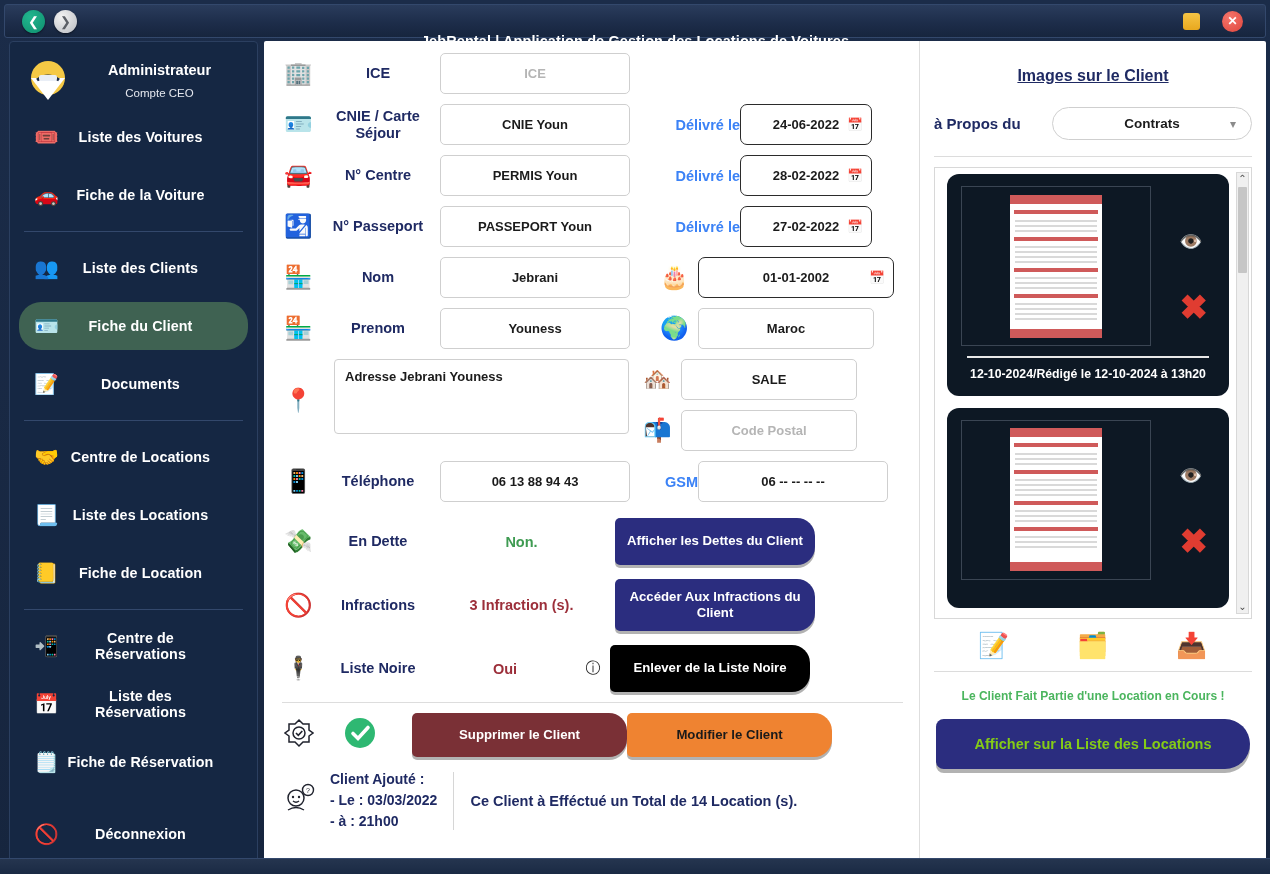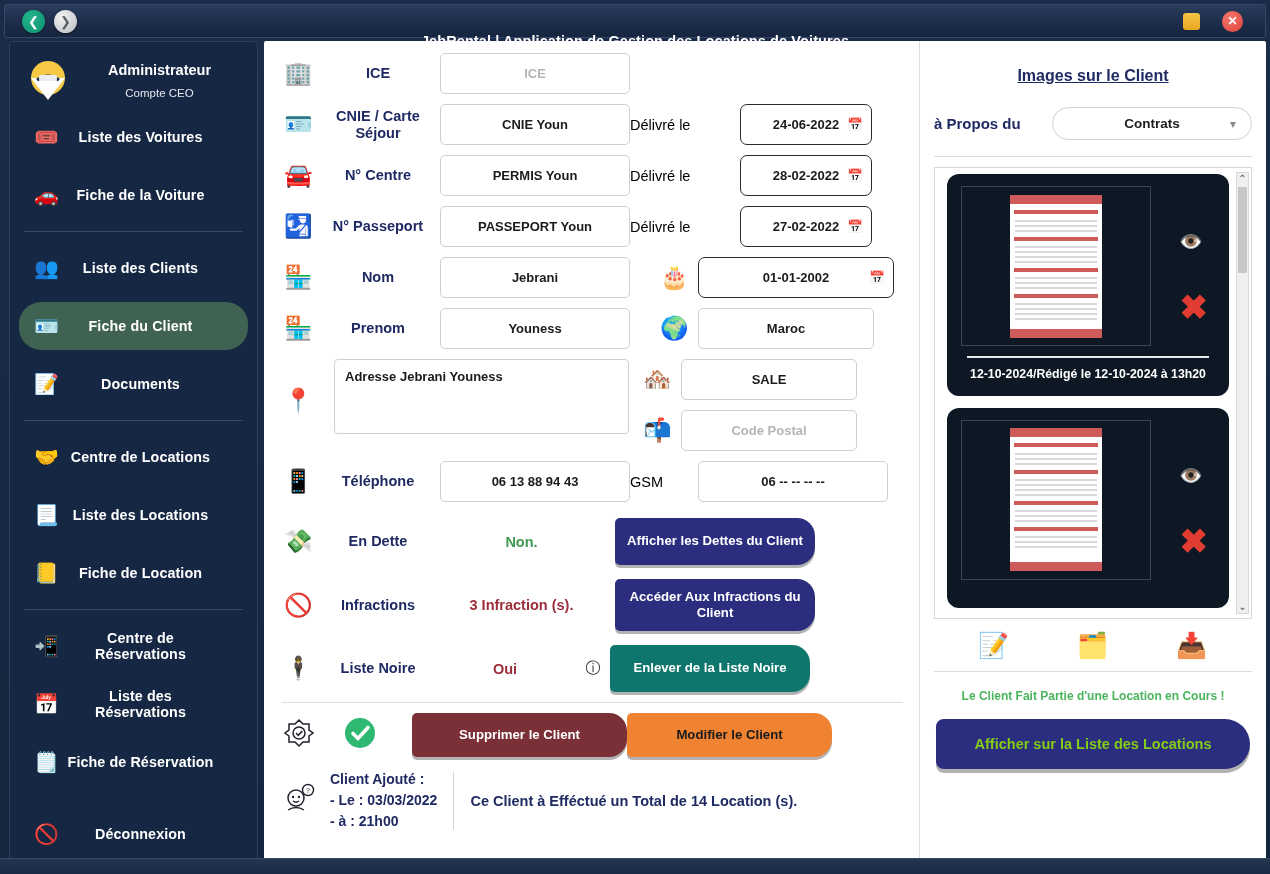--- a/index.html
+++ b/index.html
@@ -132,22 +132,22 @@
     font-size: 13px; font-weight: bold; color: #1b1b1b;
     position: relative;
   }
   .fin.ph { color: #b5b5b5; font-weight: bold; }
   .in-w190 { width: 190px; }
   .in-date { width: 132px; border: 1.4px solid #2b2b2b; border-radius: 7px; }
   .in-date .cal {
     position: absolute; right: 7px; font-size: 13px; color: #9aa0a8;
   }
   .dlabel {
-    width: 110px; flex: 0 0 110px; text-align: left;
-    font-size: 14.5px; font-weight: normal; color: #000000;
+    width: 110px; flex: 0 0 110px; text-align: right;
+    font-size: 14.5px; font-weight: bold; color: #3b82f6;
   }
   .in-w176 { width: 176px; }
   .ta {
     width: 295px; height: 75px;
     border: 1px solid #cfcfcf; border-radius: 4px;
     padding: 9px 10px;
     font-size: 13px; font-weight: bold; color: #1b1b1b;
     display: block;
   }
   .col-right-stack { display: flex; flex-direction: column; gap: 10px; margin-left: 6px; }
@@ -165,21 +165,21 @@
   .pillbtn {
     border: none; cursor: pointer; color: #fff;
     font-size: 13.2px; font-weight: bold; line-height: 1.25;
     display: flex; align-items: center; justify-content: center;
     text-align: center;
     border-radius: 5px 18px 18px 5px;
     box-shadow: 0 3px 0 rgba(0,0,0,.30);
     font-family: "Liberation Sans", sans-serif;
   }
   .b-navy { background: #2b2d7f; }
-  .b-green { background: #0f766e; text-align: right; }
+  .b-green { background: #000000; text-align: right; }
   .b-orange { background: #ef8331; color: #1a1a1a; }
   .b-maroon { background: #7a3036; }
 
   .hr-light { height: 1px; background: #dddddd; margin: 8px 6px 10px 6px; }
 
   .footer-row { display: flex; align-items: center; }
   .added-block {
     font-size: 14px; font-weight: bold; color: #1f2a63; line-height: 1.5;
   }
   .vsep { width: 1px; height: 58px; background: #d6d6d6; margin: 0 16px; }

